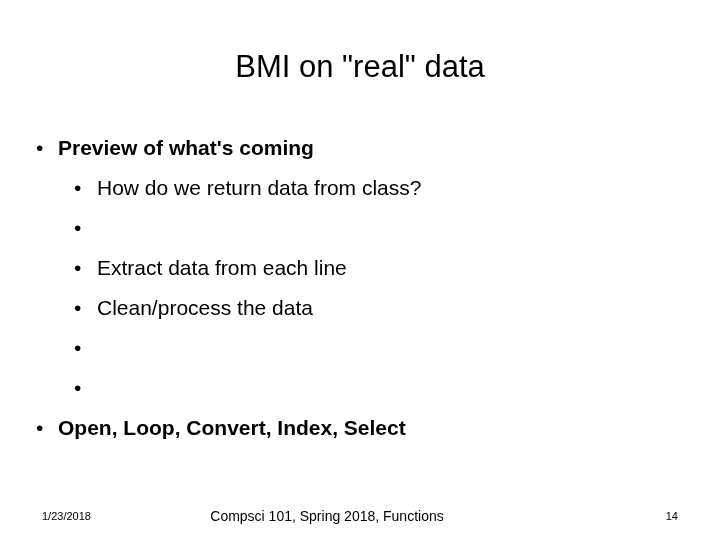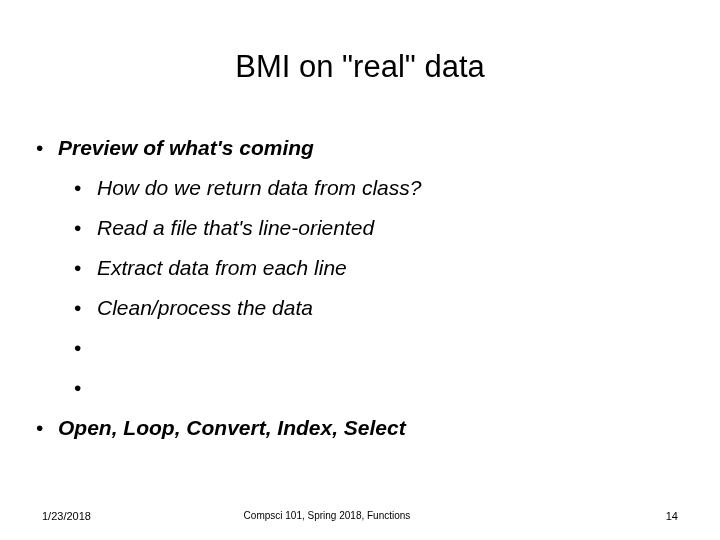--- a/index.html
+++ b/index.html
@@ -59,21 +59,20 @@
     font-weight: normal;
     padding-left: 44px;
   }
   .lvl2 .bullet-mark {
     width: 23px;
     flex: 0 0 23px;
     text-align: left;
   }
   .bullet-text {
     flex: 1 1 auto;
-    font-style: italic;
   }
   .footer {
     position: absolute;
     bottom: 14px;
     left: 0;
     width: 720px;
     height: 20px;
   }
   .footer-date {
     position: absolute;
@@ -81,21 +80,21 @@
     top: 0;
     font-size: 11px;
     line-height: 20px;
   }
   .footer-center {
     position: absolute;
     left: 0;
     top: 0;
     width: 654px;
     text-align: center;
-    font-size: 10px;
+    font-size: 14px;
     line-height: 20px;
   }
   .footer-page {
     position: absolute;
     right: 42px;
     top: 0;
     font-size: 11px;
     line-height: 20px;
     text-align: left;
   }
@@ -114,21 +113,20 @@
       <span class="bullet-text">Preview of what's coming</span>
     </div>
 
     <div class="bullet-row lvl2">
       <span class="bullet-mark">•</span>
       <span class="bullet-text">How do we return data from class?</span>
     </div>
 
     <div class="bullet-row lvl2">
       <span class="bullet-mark">•</span>
-      <span class="bullet-text">Read a file that's line-oriented</span>
     </div>
 
     <div class="bullet-row lvl2">
       <span class="bullet-mark">•</span>
       <span class="bullet-text">Extract data from each line</span>
     </div>
 
     <div class="bullet-row lvl2">
       <span class="bullet-mark">•</span>
       <span class="bullet-text">Clean/process the data</span>

